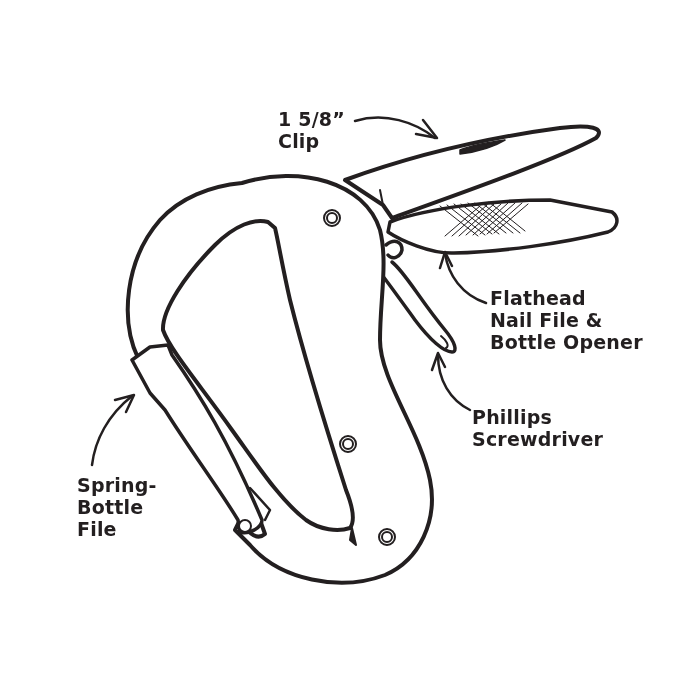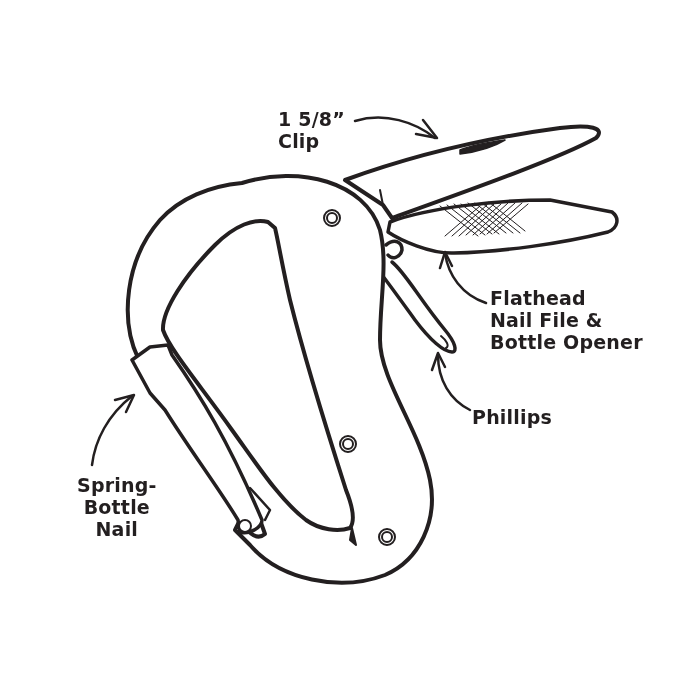--- a/index.html
+++ b/index.html
@@ -82,20 +82,21 @@
   </div>
 
   <div class="label" style="left:490px; top:287px;">
     <span>Flathead</span>
     <span>Nail File &amp;</span>
     <span>Bottle Opener</span>
   </div>
 
   <div class="label" style="left:472px; top:397px;margin-top:9px;">
     <span>Phillips</span>
+    <span>Screwdriver</span>
   </div>
 
-  <div class="label" style="left:77px; top:474px;text-align:center;">
+  <div class="label" style="left:77px; top:474px;">
     <span>Spring-</span>
     <span>Bottle</span>
-    <span>Nail</span>
+    <span>File</span>
   </div>
 </div>
 
 </body></html>

